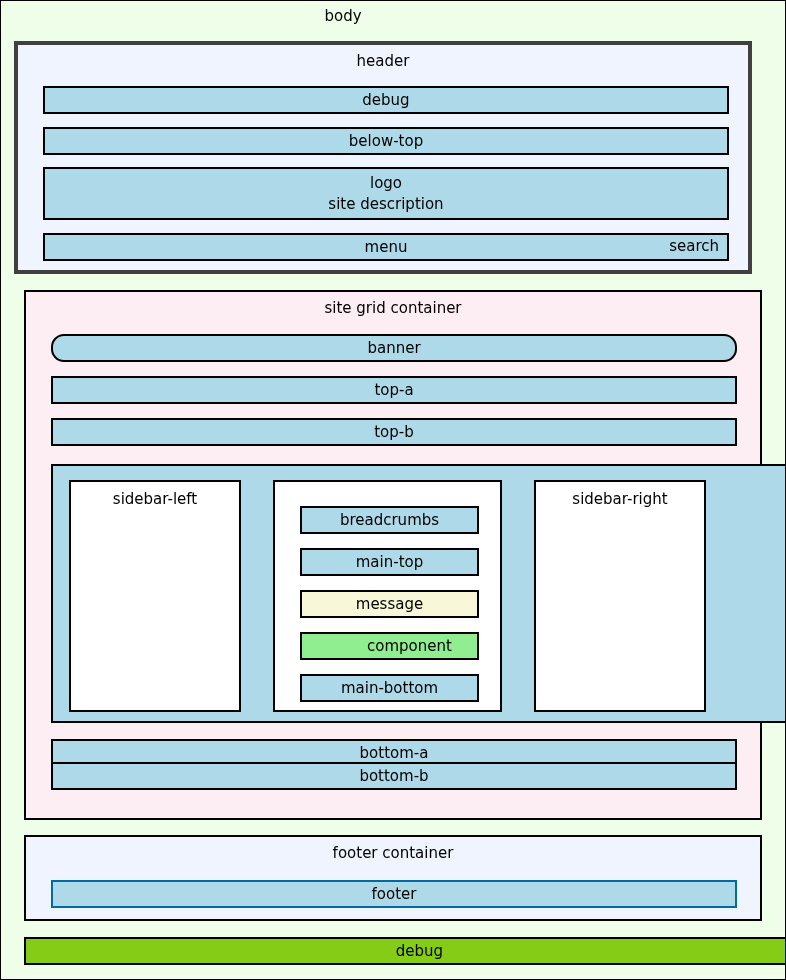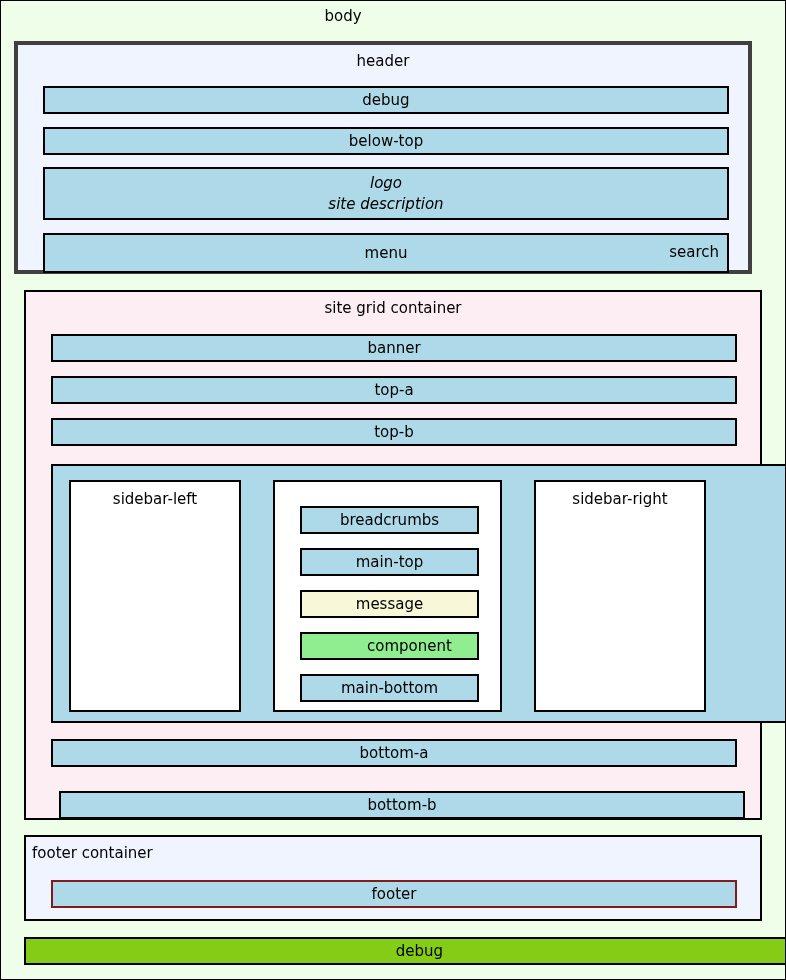--- a/index.html
+++ b/index.html
@@ -65,32 +65,32 @@
     background: #aed9e8;
     border: 2px solid #000;
     box-sizing: border-box;
     display: flex;
     align-items: center;
     justify-content: center;
   }
   .hbar.topbar   { top: 41px;  height: 28px; }
   .hbar.belowtop { top: 82px;  height: 28px; }
   .hbar.logo     { top: 122px; height: 53px; flex-direction: column; justify-content: center; }
-  .hbar.menu     { top: 188px; height: 40px; justify-content: flex-end; }
+  .hbar.menu     { top: 188px; height: 28px; justify-content: flex-end; }
   .menu-inner {
     position: relative;
     width: 100%;
     text-align: center;
   }
   .menu-search {
     position: absolute;
     right: 8px;
     top: 0;
   }
-  .logo-line { display: block; text-align: right; font-style: italic; }
+  .logo-line { display: block; text-align: right; }
 
   
   .grid-box {
     position: absolute;
     left: 23px;
     top: 289px;
     width: 738px;
     height: 530px;
     background: #fdeef4;
     border: 2px solid #000;
@@ -108,25 +108,25 @@
     left: 25px;
     width: 686px;
     height: 28px;
     background: #aed9e8;
     border: 2px solid #000;
     box-sizing: border-box;
     display: flex;
     align-items: center;
     justify-content: center;
   }
-  .gbar.banner   { top: 42px; }
+  .gbar.banner   { top: 42px; border-radius: 13px; }
   .gbar.topa     { top: 84px; }
   .gbar.topb     { top: 126px; }
   .gbar.bottoma  { top: 447px; }
-  .gbar.bottomb  { top: 499px; margin-left: 8px; }
+  .gbar.bottomb  { top: 470px; }
 
   
   .columns {
     position: absolute;
     left: 25px;
     top: 172px;
     width: 764px;
     height: 259px;
     background: #aed9e8;
     border: 2px solid #000;
@@ -177,31 +177,30 @@
     height: 86px;
     background: #eff4fe;
     border: 2px solid #000;
     box-sizing: border-box;
   }
   .footer-title {
     position: absolute;
     top: 6px;
     left: 0;
     width: 100%;
-    text-align: left;
-    padding-left: 6px;
+    text-align: center;
   }
   .fbar {
     position: absolute;
     left: 25px;
     top: 43px;
     width: 686px;
     height: 28px;
     background: #aed9e8;
-    border: 2px solid #7f1d1d;
+    border: 2px solid #0369a1;
     box-sizing: border-box;
     display: flex;
     align-items: center;
     justify-content: center;
   }
 
   
   .debug-box {
     position: absolute;
     left: 23px;

